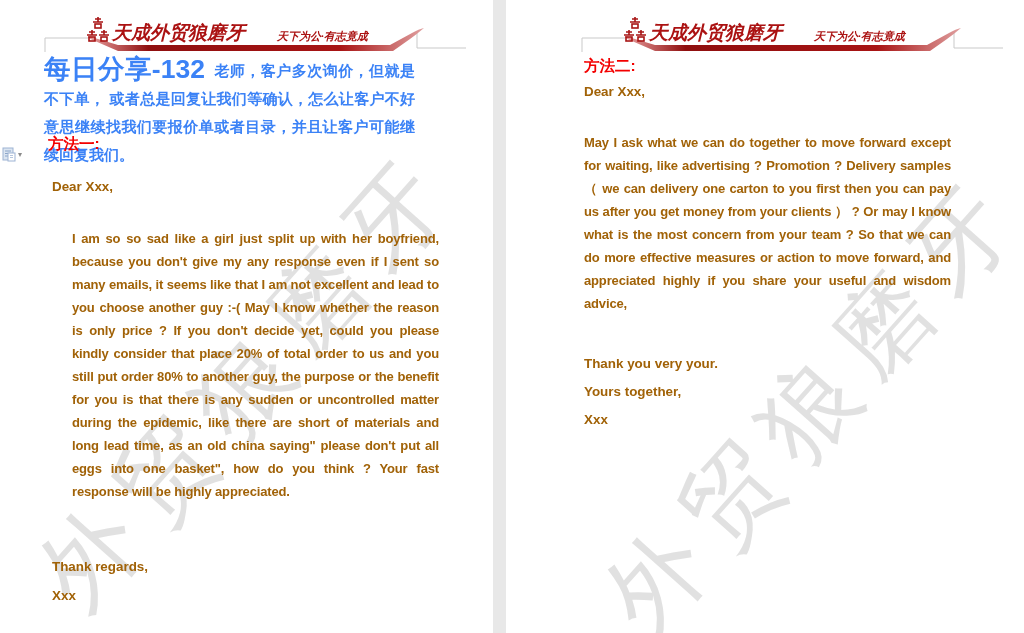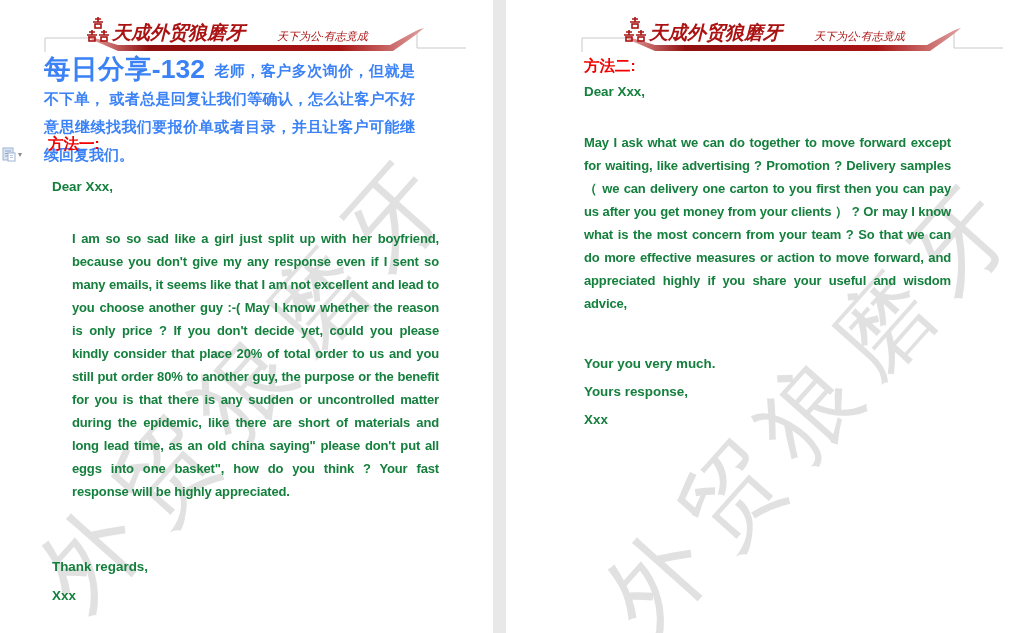--- a/index.html
+++ b/index.html
@@ -30,36 +30,36 @@
   #page2 .banner { left:71px; }
   .banner svg.ribbon { position:absolute; left:0; top:0; }
   .seal { position:absolute; left:46px; top:-5px; }
   .brand {
     position:absolute; left:72px; top:-2px; white-space:nowrap;
     font-family:"Liberation Serif", serif; font-style:italic; font-weight:bold;
     font-size:19px; color:#ab1212;
   }
   .slogan {
     position:absolute; left:237px; top:7px; white-space:nowrap;
-    font-family:"Liberation Serif", serif; font-style:italic; font-weight:normal;
+    font-family:"Liberation Serif", serif; font-style:italic; font-weight:bold;
     font-size:11px; color:#ab1212;
   }
 
   
   .tx { position:absolute; z-index:1; }
   .red-note {
     left:44px; top:55px; width:371px; text-align:justify;
     color:#3b82f6; font-weight:bold; font-size:15px; line-height:28px;
   }
   .big-title { font-size:26.5px; vertical-align:-2px; }
   .note-span { margin-left:9px; }
   .method { color:#f30000; font-weight:bold; font-size:15.5px; }
   #page1 .method { left:48px; top:134px; }
   #page2 .method { left:78px; top:56px; }
-  .eng { color:#15803d; font-weight:bold; font-size:13.4px; }
+  .eng { color:#a16207; font-weight:bold; font-size:13.4px; }
   .body-par { width:367px; text-align:justify; line-height:23px; font-size:13px; letter-spacing:-0.15px; }
   .dear1 { left:52px; top:179px; }
   .body1 { left:52px; top:227px;margin-left:20px; }
   .regards1 { left:52px; top:559px; }
   .sign1 { left:52px; top:588px; }
   .dear2 { left:78px; top:84px; }
   .body2 { left:78px; top:131px; }
   .thanks2 { left:78px; top:356px; }
   .closing2 { left:78px; top:384px; }
   .sign2 { left:78px; top:412px; }
@@ -155,16 +155,16 @@
           <rect x="15" y="20" width="6" height="4"></rect>
       </g>
     </svg>
     <span class="brand">天成外贸狼磨牙</span>
     <span class="slogan">天下为公·有志竟成</span>
   </div>
 
   <div class="tx method">方法二:</div>
   <div class="tx eng dear2">Dear Xxx,</div>
   <p class="tx eng body-par body2">May I ask what we can do together to move forward except for waiting, like advertising ? Promotion ? Delivery samples （ we can delivery one carton to you first then you can pay us after you get money from your clients ） ? Or may I know what is the most concern from your team ? So that we can do more effective measures or action to move forward, and appreciated highly if you share your useful and wisdom advice,</p>
-  <div class="tx eng thanks2">Your you very much.</div>
-  <div class="tx eng closing2">Yours response,</div>
+  <div class="tx eng thanks2">Thank you very your.</div>
+  <div class="tx eng closing2">Yours together,</div>
   <div class="tx eng sign2">Xxx</div>
 </div>
 
 </body></html>

